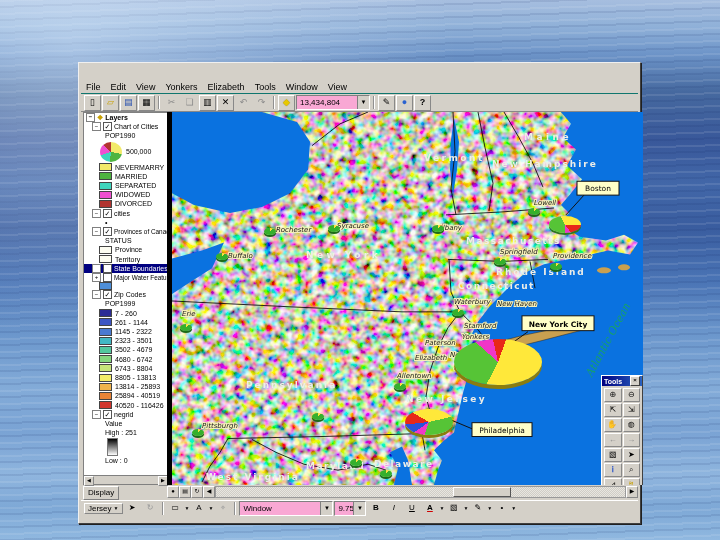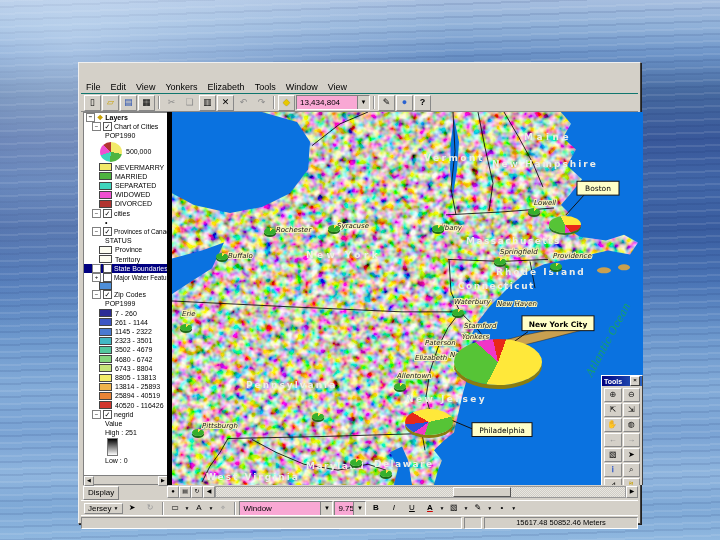--- a/index.html
+++ b/index.html
@@ -460,19 +460,14 @@
     <span class="dbtn redline" style="font-weight:bold">A</span>
     <span class="dcaret">▼</span>
     <span class="dbtn">▧</span>
     <span class="dcaret">▼</span>
     <span class="dbtn">✎</span>
     <span class="dcaret">▼</span>
     <span class="dbtn">•</span>
     <span class="dcaret">▼</span>
   </div>
 
-  <div class="statusbar">
-    <span class="scell grow"></span>
-    <span class="scell" style="width:10px"></span>
-    <span class="scell coords">15617.48  50852.46 Meters</span>
-  </div>
 
 </div>
 
 </body></html>

